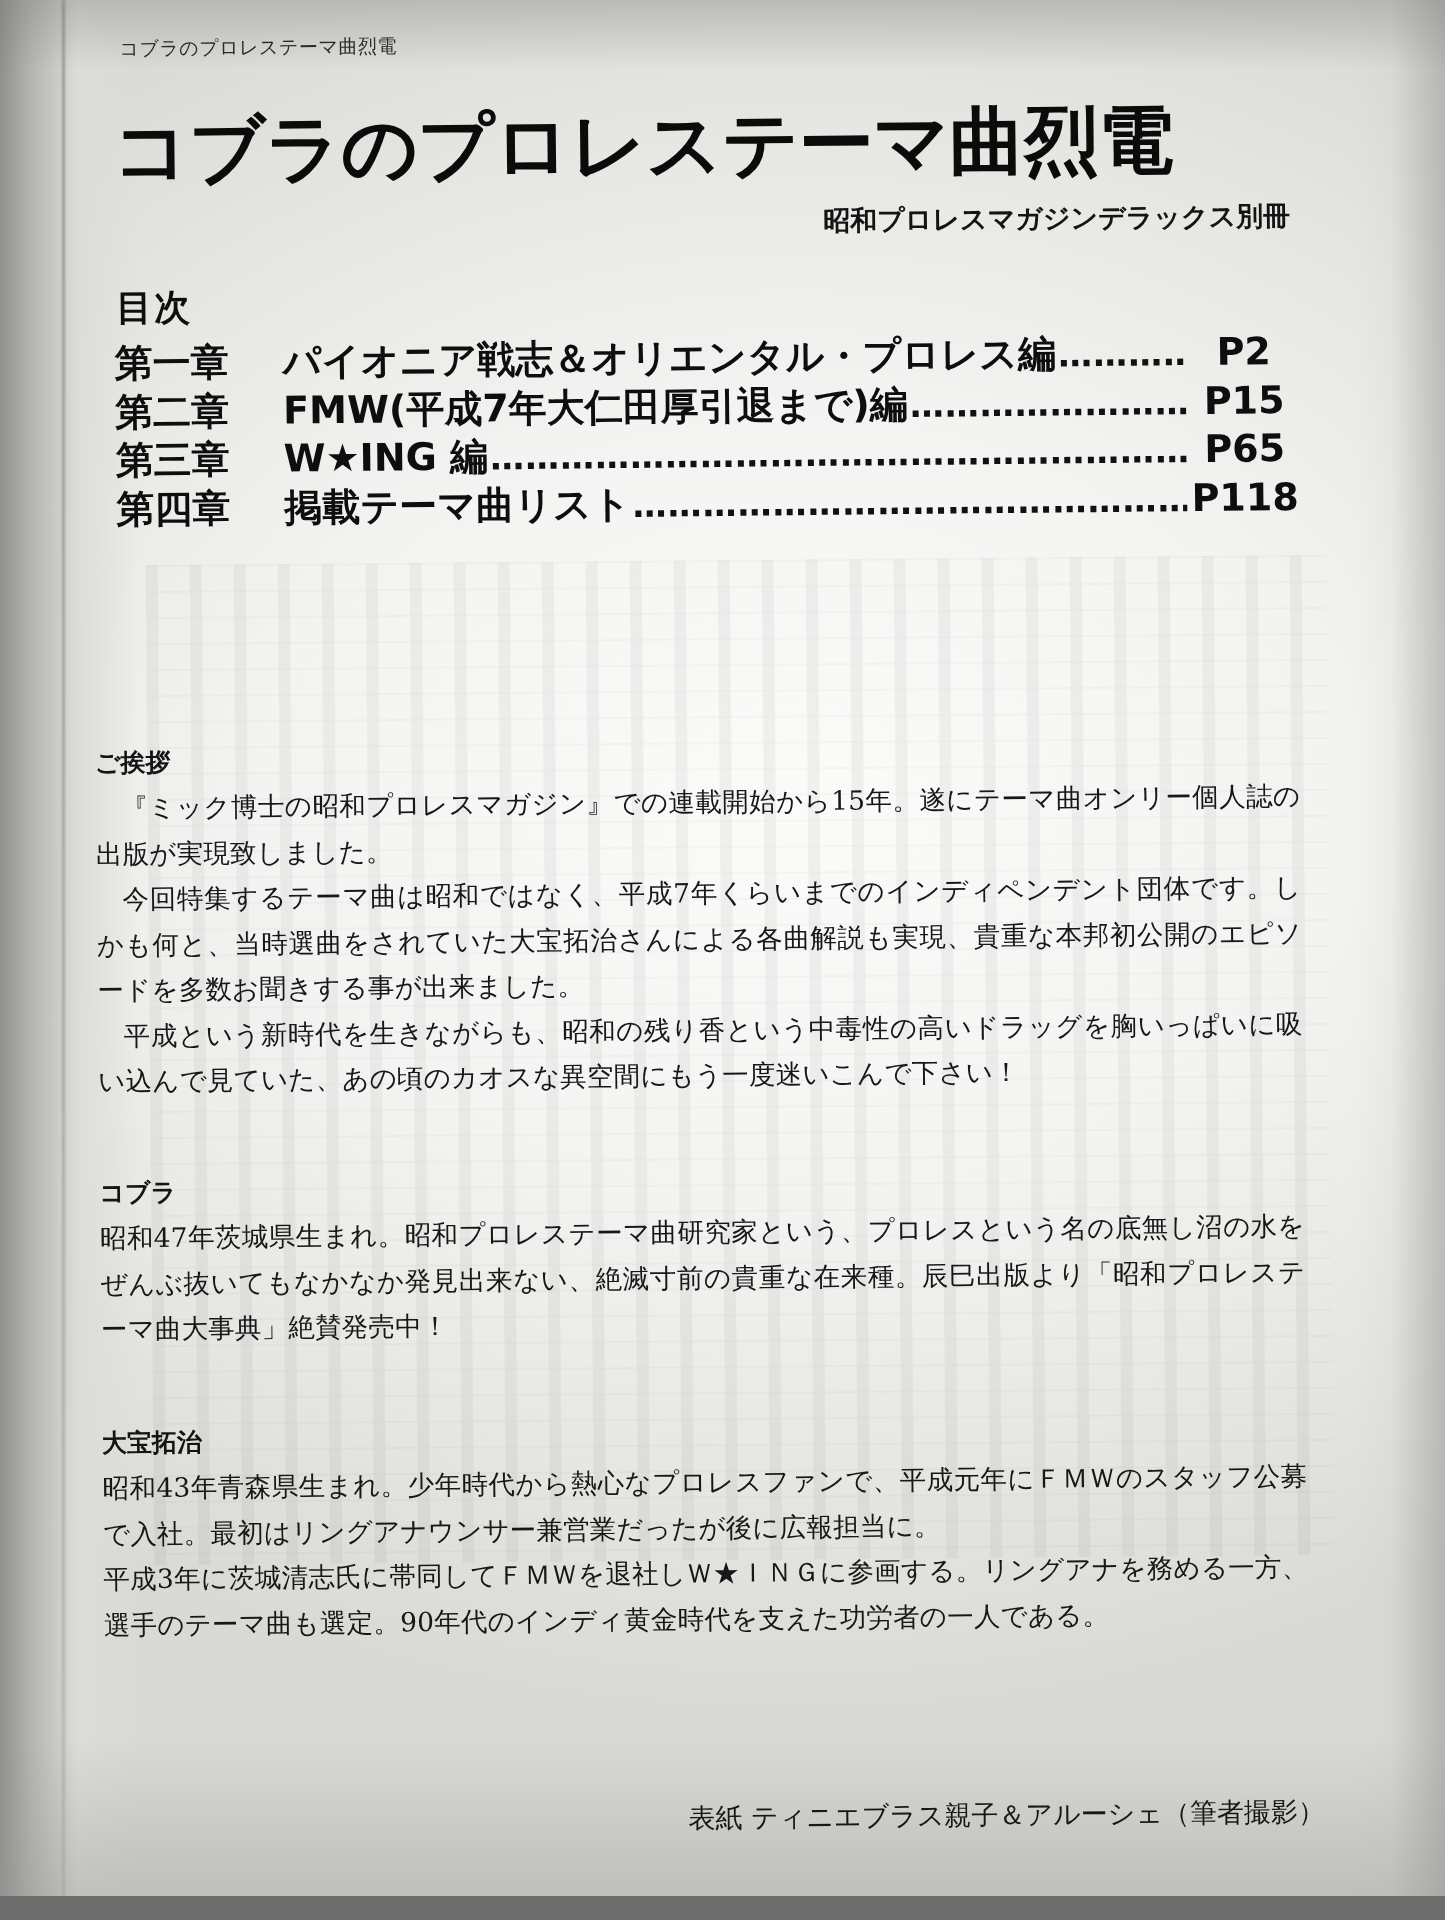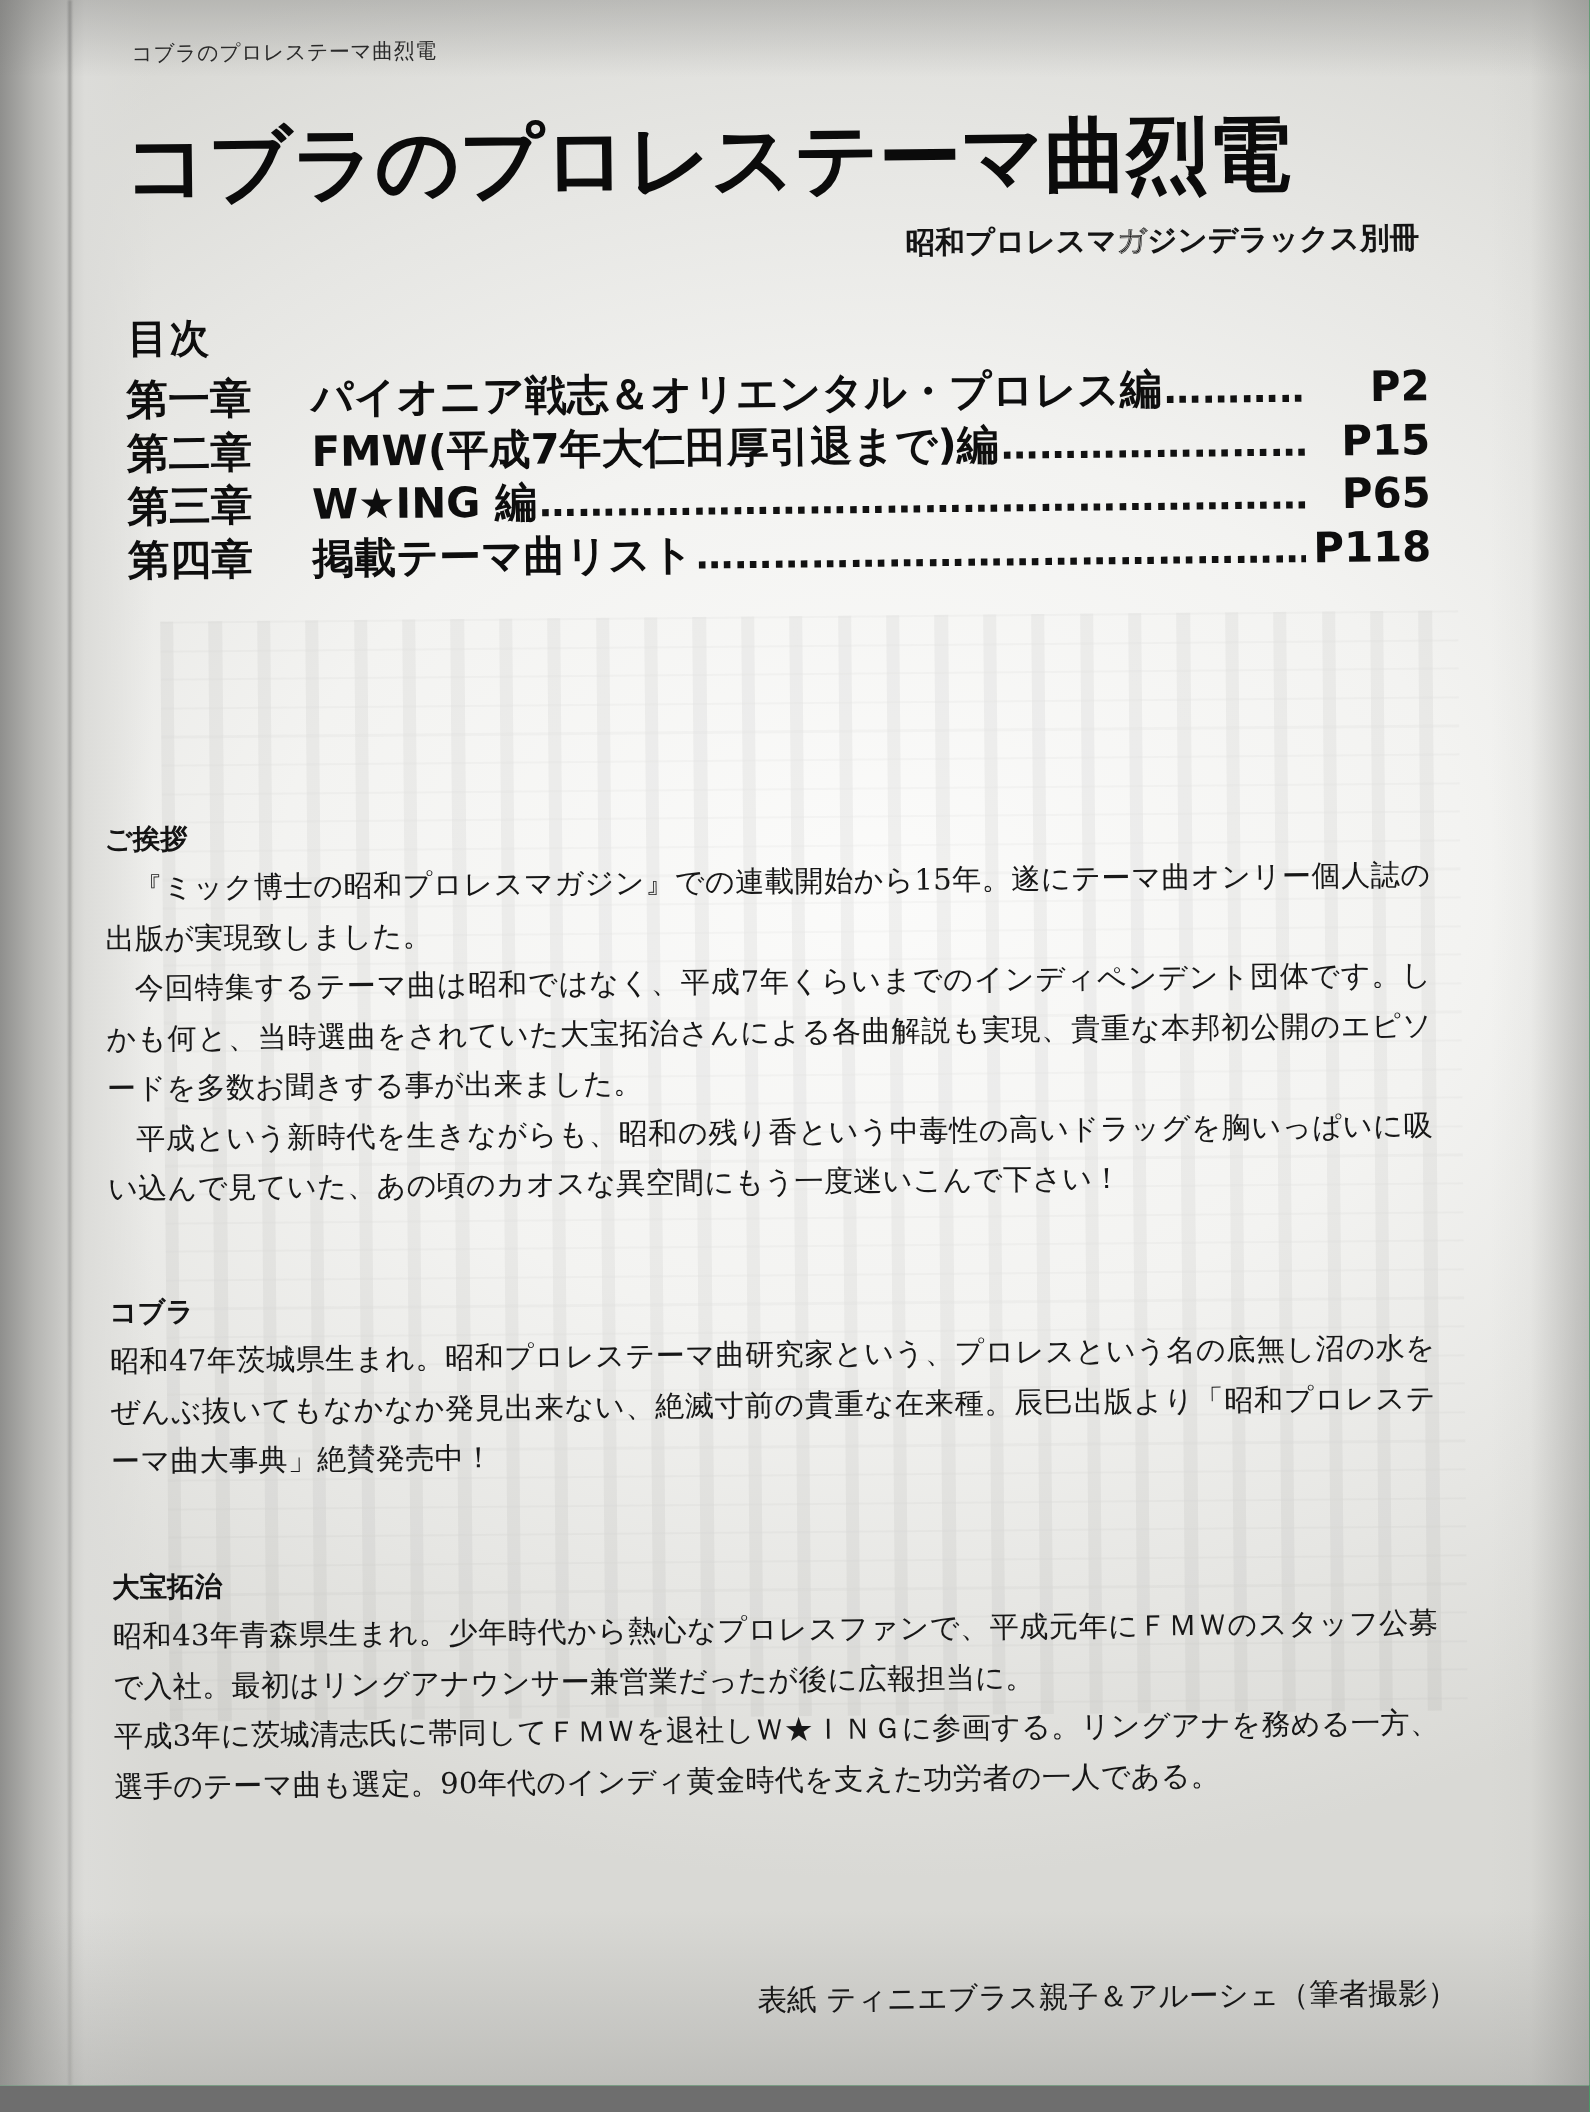--- a/index.html
+++ b/index.html
@@ -143,21 +143,21 @@
     flex: 1 1 auto;
     overflow: hidden;
     white-space: nowrap;
     margin: 0 2px 0 2px;
     letter-spacing: 1px;
     font-size: 34px;
     color: #111;
   }
   .toc-page {
     flex: 0 0 auto;
-    text-align: right;
+    text-align: center;
     min-width: 112px;
     letter-spacing: 0px;
   }
 
   
   .section {
     position: absolute;
     left: 96px;
     width: 1205px;
   }

